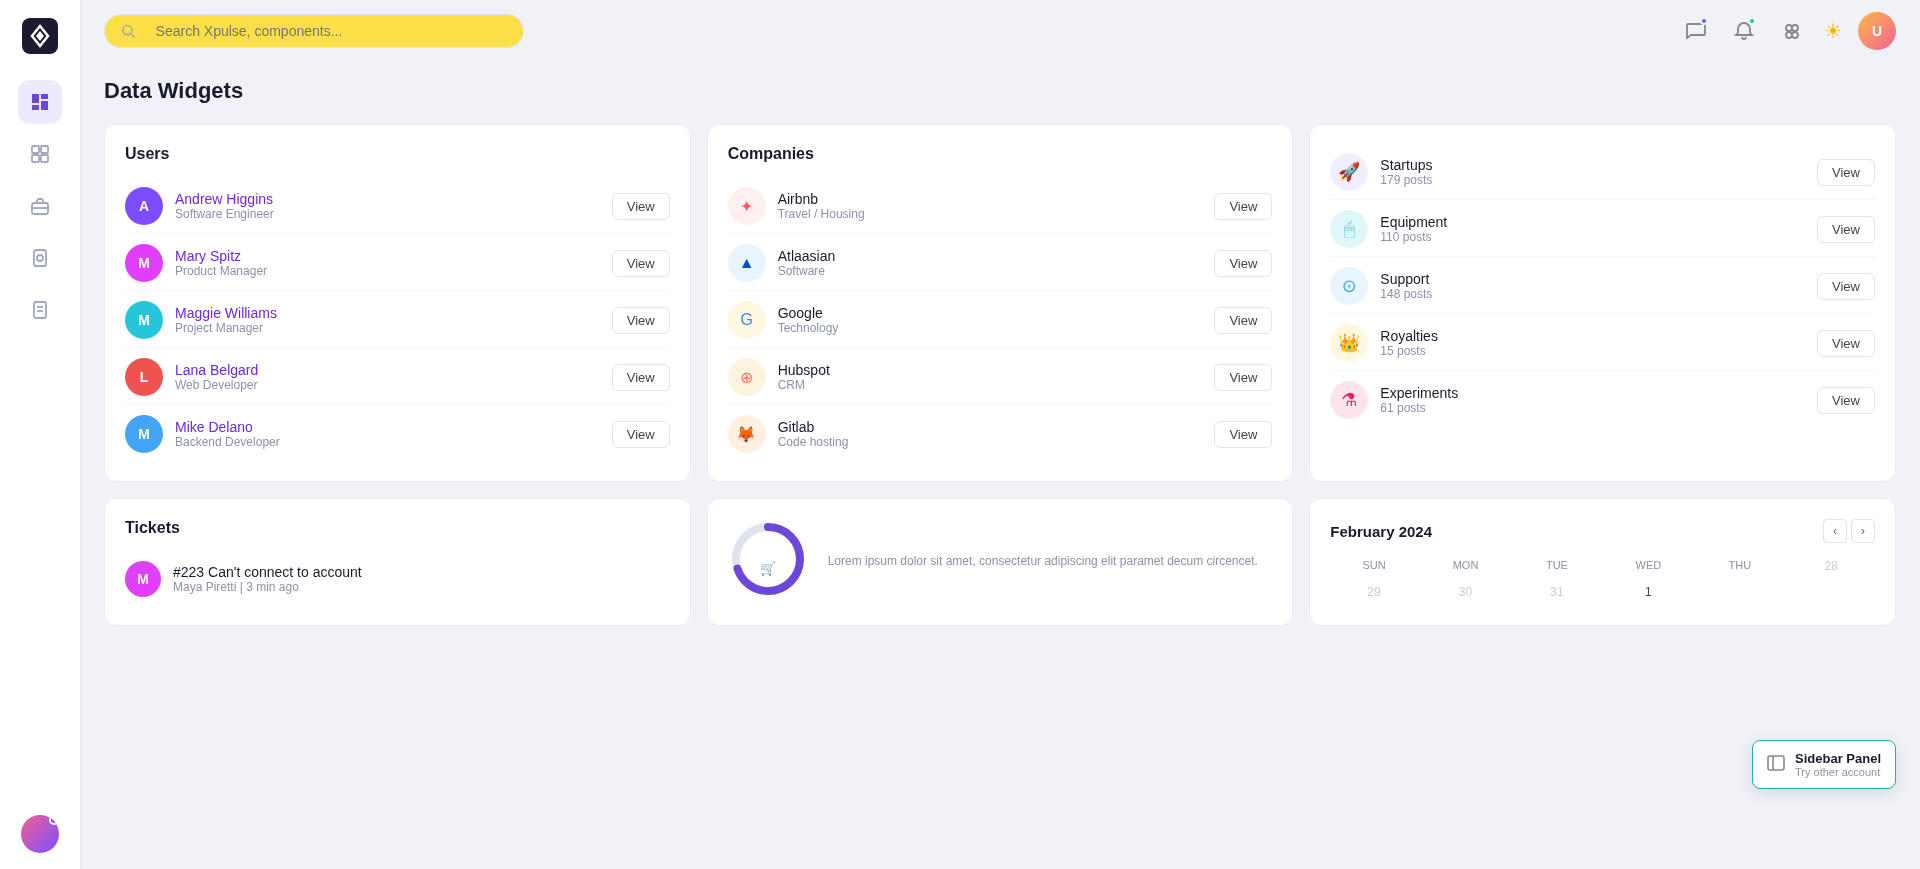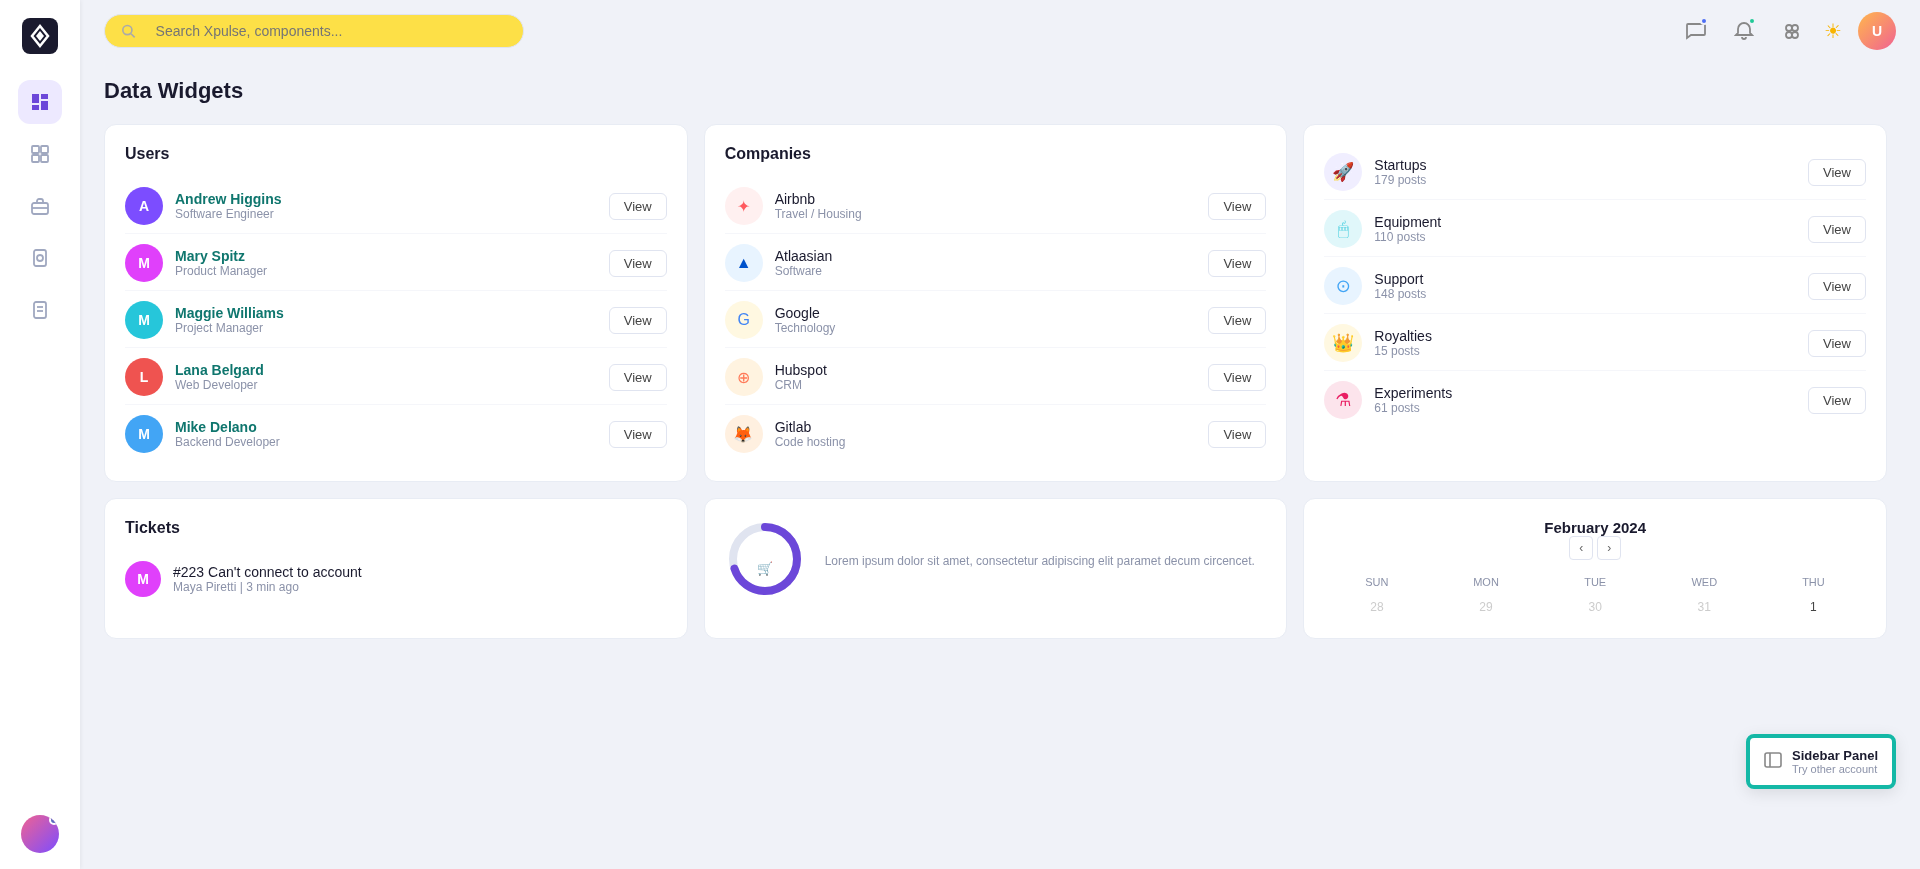--- a/index.html
+++ b/index.html
@@ -98,21 +98,21 @@
     .dot-teal { background: #20c997; }
     .sun-icon { color: #f8b400; font-size: 20px; }
     .user-avatar {
       width: 38px; height: 38px; border-radius: 50%; overflow: hidden;
       cursor: pointer;
     }
 
     
     .content {
       flex: 1;
-      padding: 16px 33px 16px 24px;
+      padding: 16px 24px 16px 24px;
       overflow-y: auto;
     }
     .page-title {
       font-size: 22px; font-weight: 600; color: #1a1a2e;
       margin-bottom: 20px;
     }
 
     
     .widget-grid {
       display: grid;
@@ -139,21 +139,21 @@
     }
     .user-row:last-child { border-bottom: none; }
     .user-info { display: flex; align-items: center; gap: 12px; }
     .avatar-circle {
       width: 38px; height: 38px; border-radius: 50%;
       display: flex; align-items: center; justify-content: center;
       font-size: 14px; font-weight: 600; color: #fff;
       overflow: hidden;
       flex-shrink: 0;
     }
-    .user-name { font-size: 14px; font-weight: 700; color: #0f766e; }
+    .user-name { font-size: 14px; font-weight: 400; color: #6d28d9; }
     .user-role { font-size: 12px; color: #8b92a9; }
     .view-btn {
       padding: 5px 14px;
       border: 1px solid #e0e4f0;
       border-radius: 6px;
       background: #fff;
       font-size: 13px;
       color: #444;
       cursor: pointer;
     }
@@ -195,46 +195,45 @@
     .donut-container {
       width: 80px; height: 80px; flex-shrink: 0;
     }
     .sales-text .sales-title { font-size: 16px; font-weight: 600; color: #1a1a2e; }
     .sales-text .sales-desc { font-size: 12px; color: #8b92a9; margin-top: 4px; line-height: 1.5; }
 
     
     .calendar-header {
       display: flex; align-items: center; justify-content: space-between;
       margin-bottom: 12px;
-      flex-direction: column;
     }
     .cal-title { font-size: 15px; font-weight: 600; color: #1a1a2e; }
     .cal-nav { display: flex; gap: 4px; }
     .cal-nav-btn {
       width: 24px; height: 24px;
       border: 1px solid #e0e4f0; border-radius: 4px;
       background: #fff; cursor: pointer;
       display: flex; align-items: center; justify-content: center;
       font-size: 12px; color: #666;
     }
     .cal-grid {
-      display: grid; grid-template-columns: repeat(5, 1fr);
+      display: grid; grid-template-columns: repeat(6, 1fr);
       gap: 4px; text-align: center;
     }
     .cal-day-header { font-size: 11px; color: #8b92a9; font-weight: 500; padding: 4px 0; }
     .cal-day { font-size: 12px; color: #444; padding: 4px 2px; border-radius: 50%; }
     .cal-day.prev-month { color: #ccc; }
 
     
     .sidebar-panel-tooltip {
       position: fixed;
       bottom: 80px;
       right: 24px;
       background: #fff;
-      border: 4px solid #14b8a6;
+      border: 1px solid #14b8a6;
       border-radius: 8px;
       padding: 10px 14px;
       display: flex; align-items: center; gap: 10px;
       box-shadow: 0 4px 16px rgba(0,0,0,0.1);
     }
     .tooltip-icon { color: #888; font-size: 16px; }
     .tooltip-text .t1 { font-size: 13px; font-weight: 600; color: #1a1a2e; }
     .tooltip-text .t2 { font-size: 11px; color: #8b92a9; }
 
     

